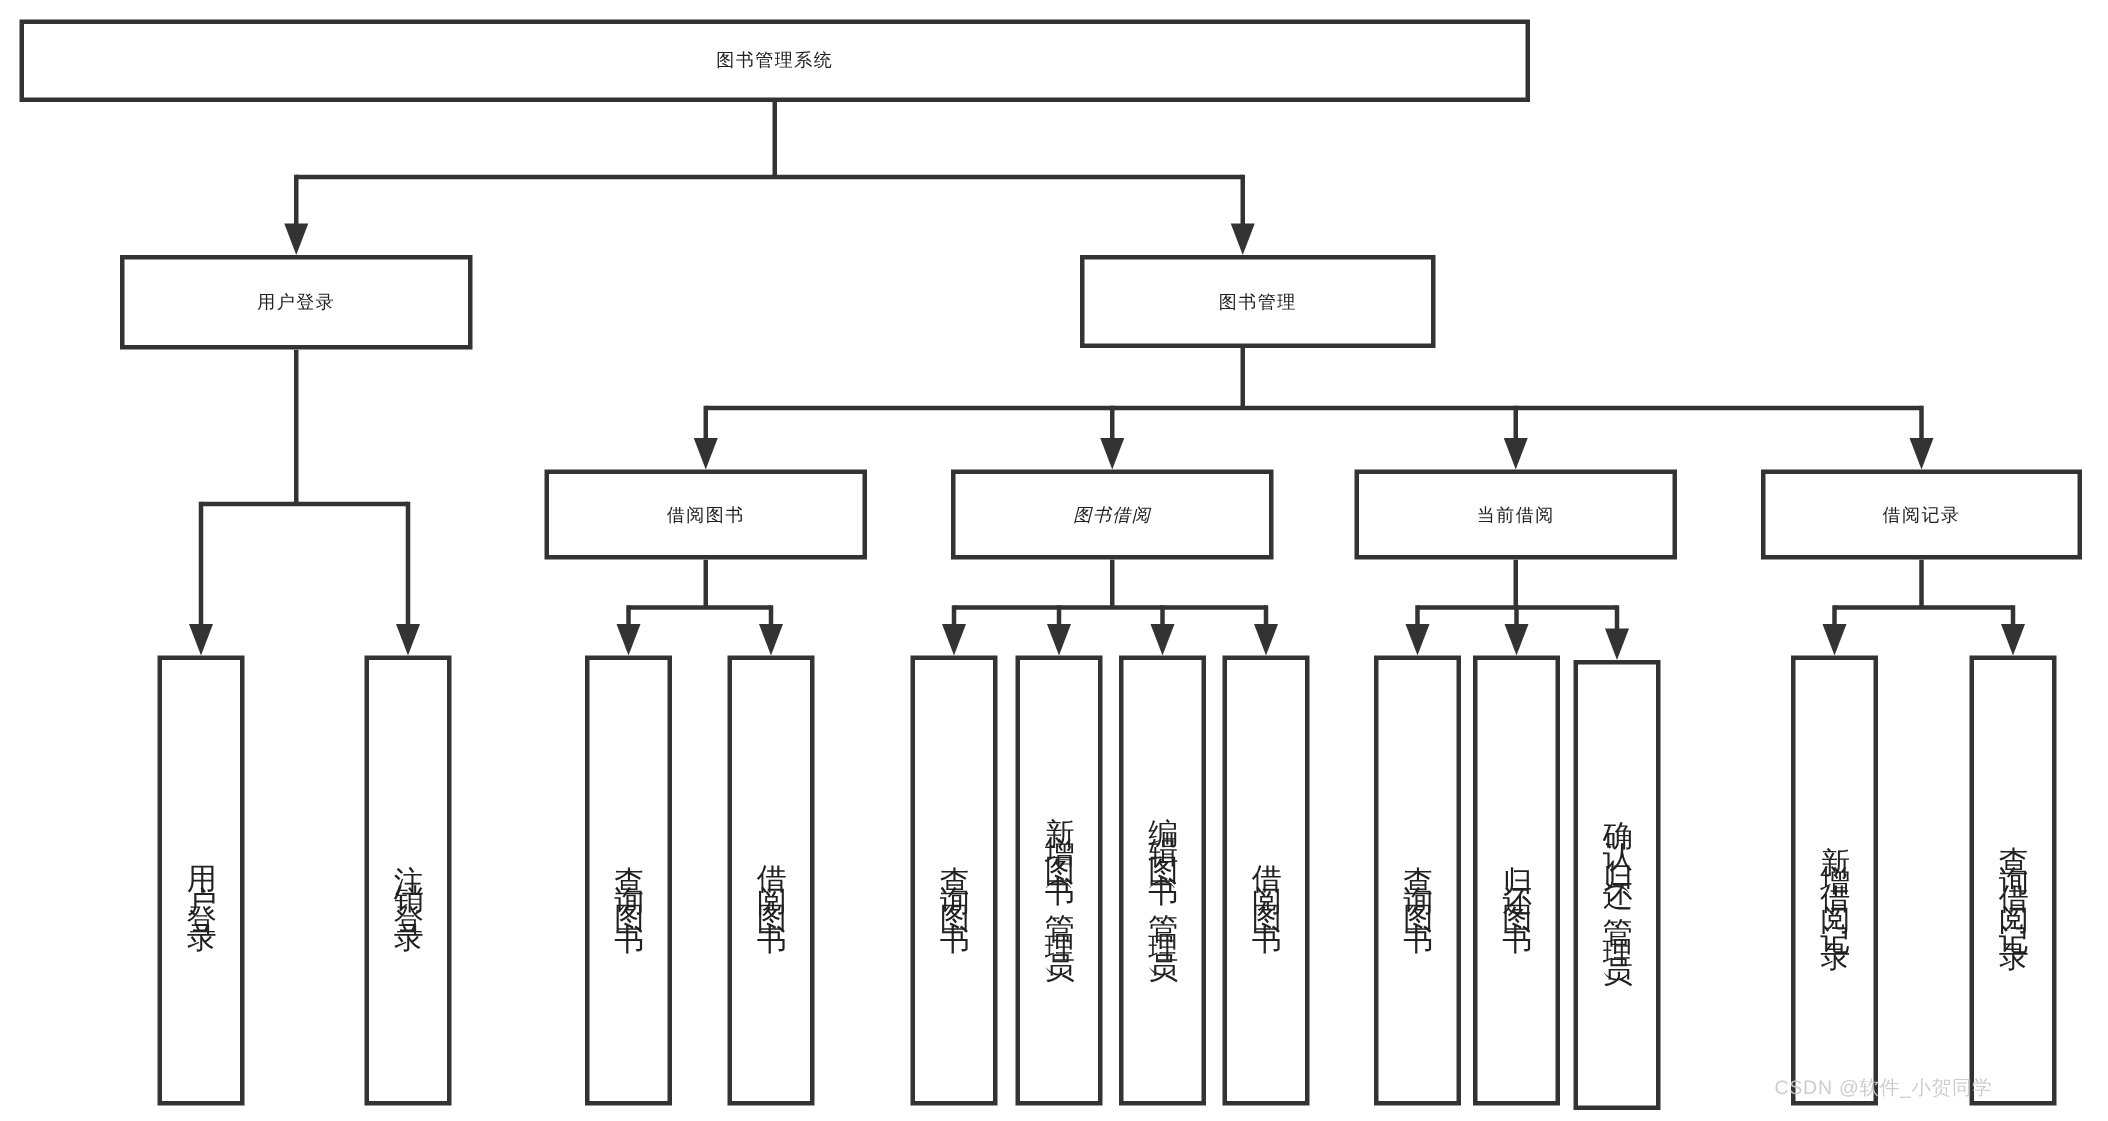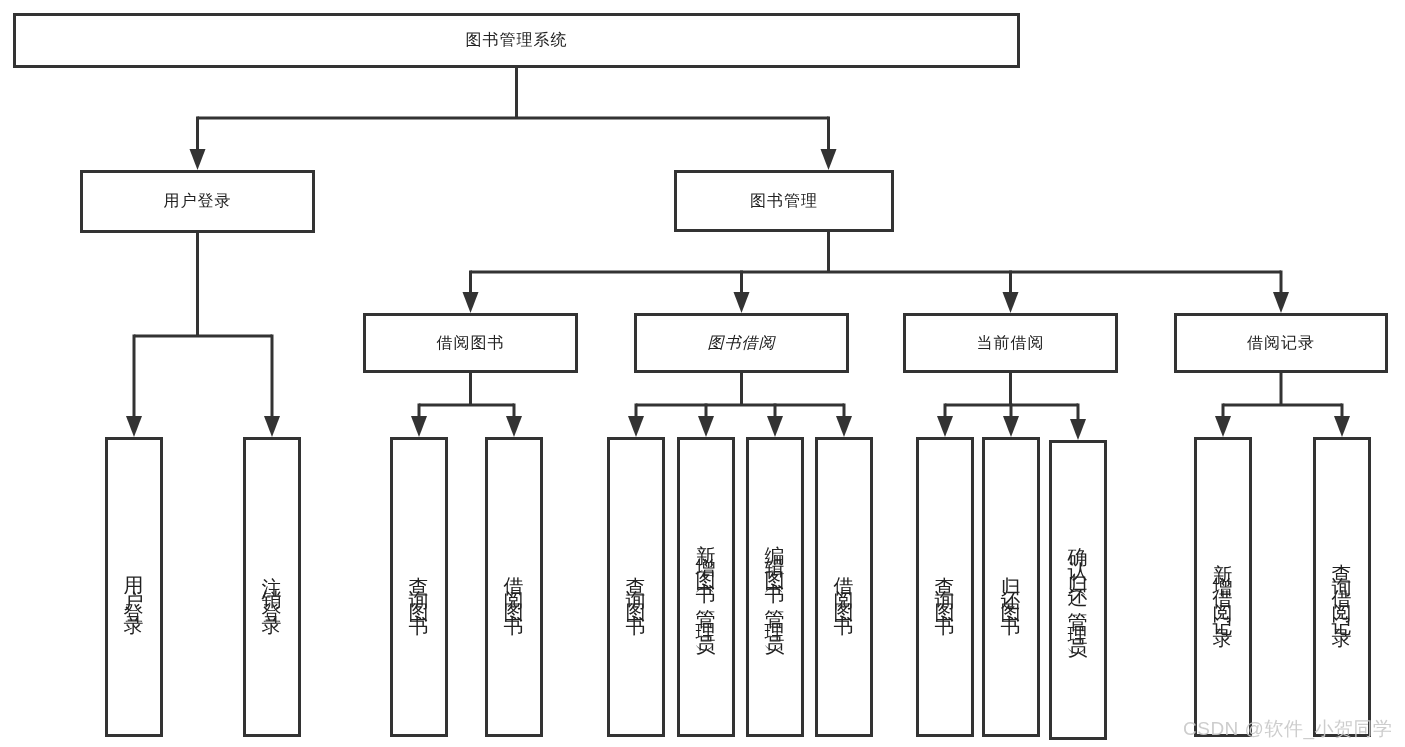--- a/index.html
+++ b/index.html
@@ -7,28 +7,28 @@
     position:relative;width:1405px;height:747px;background:#ffffff;
     font-family:"Liberation Sans","DejaVu Sans",sans-serif;
     overflow:hidden;
   }
   svg.wires{position:absolute;left:0;top:0;z-index:1;}
   .box{
     position:absolute;box-sizing:border-box;background:#ffffff;
     border:3px solid #333333;color:#212121;display:flex;
     align-items:center;justify-content:center;z-index:2;
   }
-  .h{font-size:16px;letter-spacing:1px;white-space:nowrap;}
+  .h{font-size:12px;letter-spacing:1px;white-space:nowrap;}
   .v{
     writing-mode:vertical-rl;text-orientation:mixed;
     font-size:20px;letter-spacing:13px;line-height:1;
   }
   .watermark{
     position:absolute;left:1183px;top:716px;z-index:3;
-    font-size:19px;color:#c9c9c9;opacity:0.92;white-space:nowrap;
+    font-size:13px;color:#c9c9c9;opacity:0.92;white-space:nowrap;
     letter-spacing:0.5px;
   }
 </style>
 </head>
 <body>
 
 <div class="canvas">
 
   <svg class="wires" width="1405" height="747" viewBox="0 0 1405 747">
     <g stroke="#333333" stroke-width="3" fill="none">
@@ -92,21 +92,21 @@
       <polygon points="1003,416 1019,416 1011,437"></polygon>
       <polygon points="1070,419 1086,419 1078,440"></polygon>
       <polygon points="1215,416 1231,416 1223,437"></polygon>
       <polygon points="1334,416 1350,416 1342,437"></polygon>
     </g>
   </svg>
 
   <div class="box h" style="left:13px;top:13px;width:1007px;height:55px;">图书管理系统</div>
 
   <div class="box h" style="left:80px;top:170px;width:235px;height:63px;">用户登录</div>
-  <div class="box h" style="left:674px;top:170px;width:220px;height:62px;">图书管理</div>
+  <div class="box h" style="left:720px;top:170px;width:237px;height:62px;">图书管理</div>
 
   <div class="box h" style="left:363px;top:313px;width:215px;height:60px;">借阅图书</div>
   <div class="box h" style="left:634px;top:313px;width:215px;height:60px;font-style:italic;">图书借阅</div>
   <div class="box h" style="left:1174px;top:313px;width:214px;height:60px;">借阅记录</div>
   <div class="box h" style="left:903px;top:313px;width:215px;height:60px;">当前借阅</div>
 
   <div class="box v" style="left:105px;top:437px;width:58px;height:300px;">用户登录</div>
   <div class="box v" style="left:243px;top:437px;width:58px;height:300px;">注销登录</div>
 
   <div class="box v" style="left:390px;top:437px;width:58px;height:300px;">查询图书</div>

